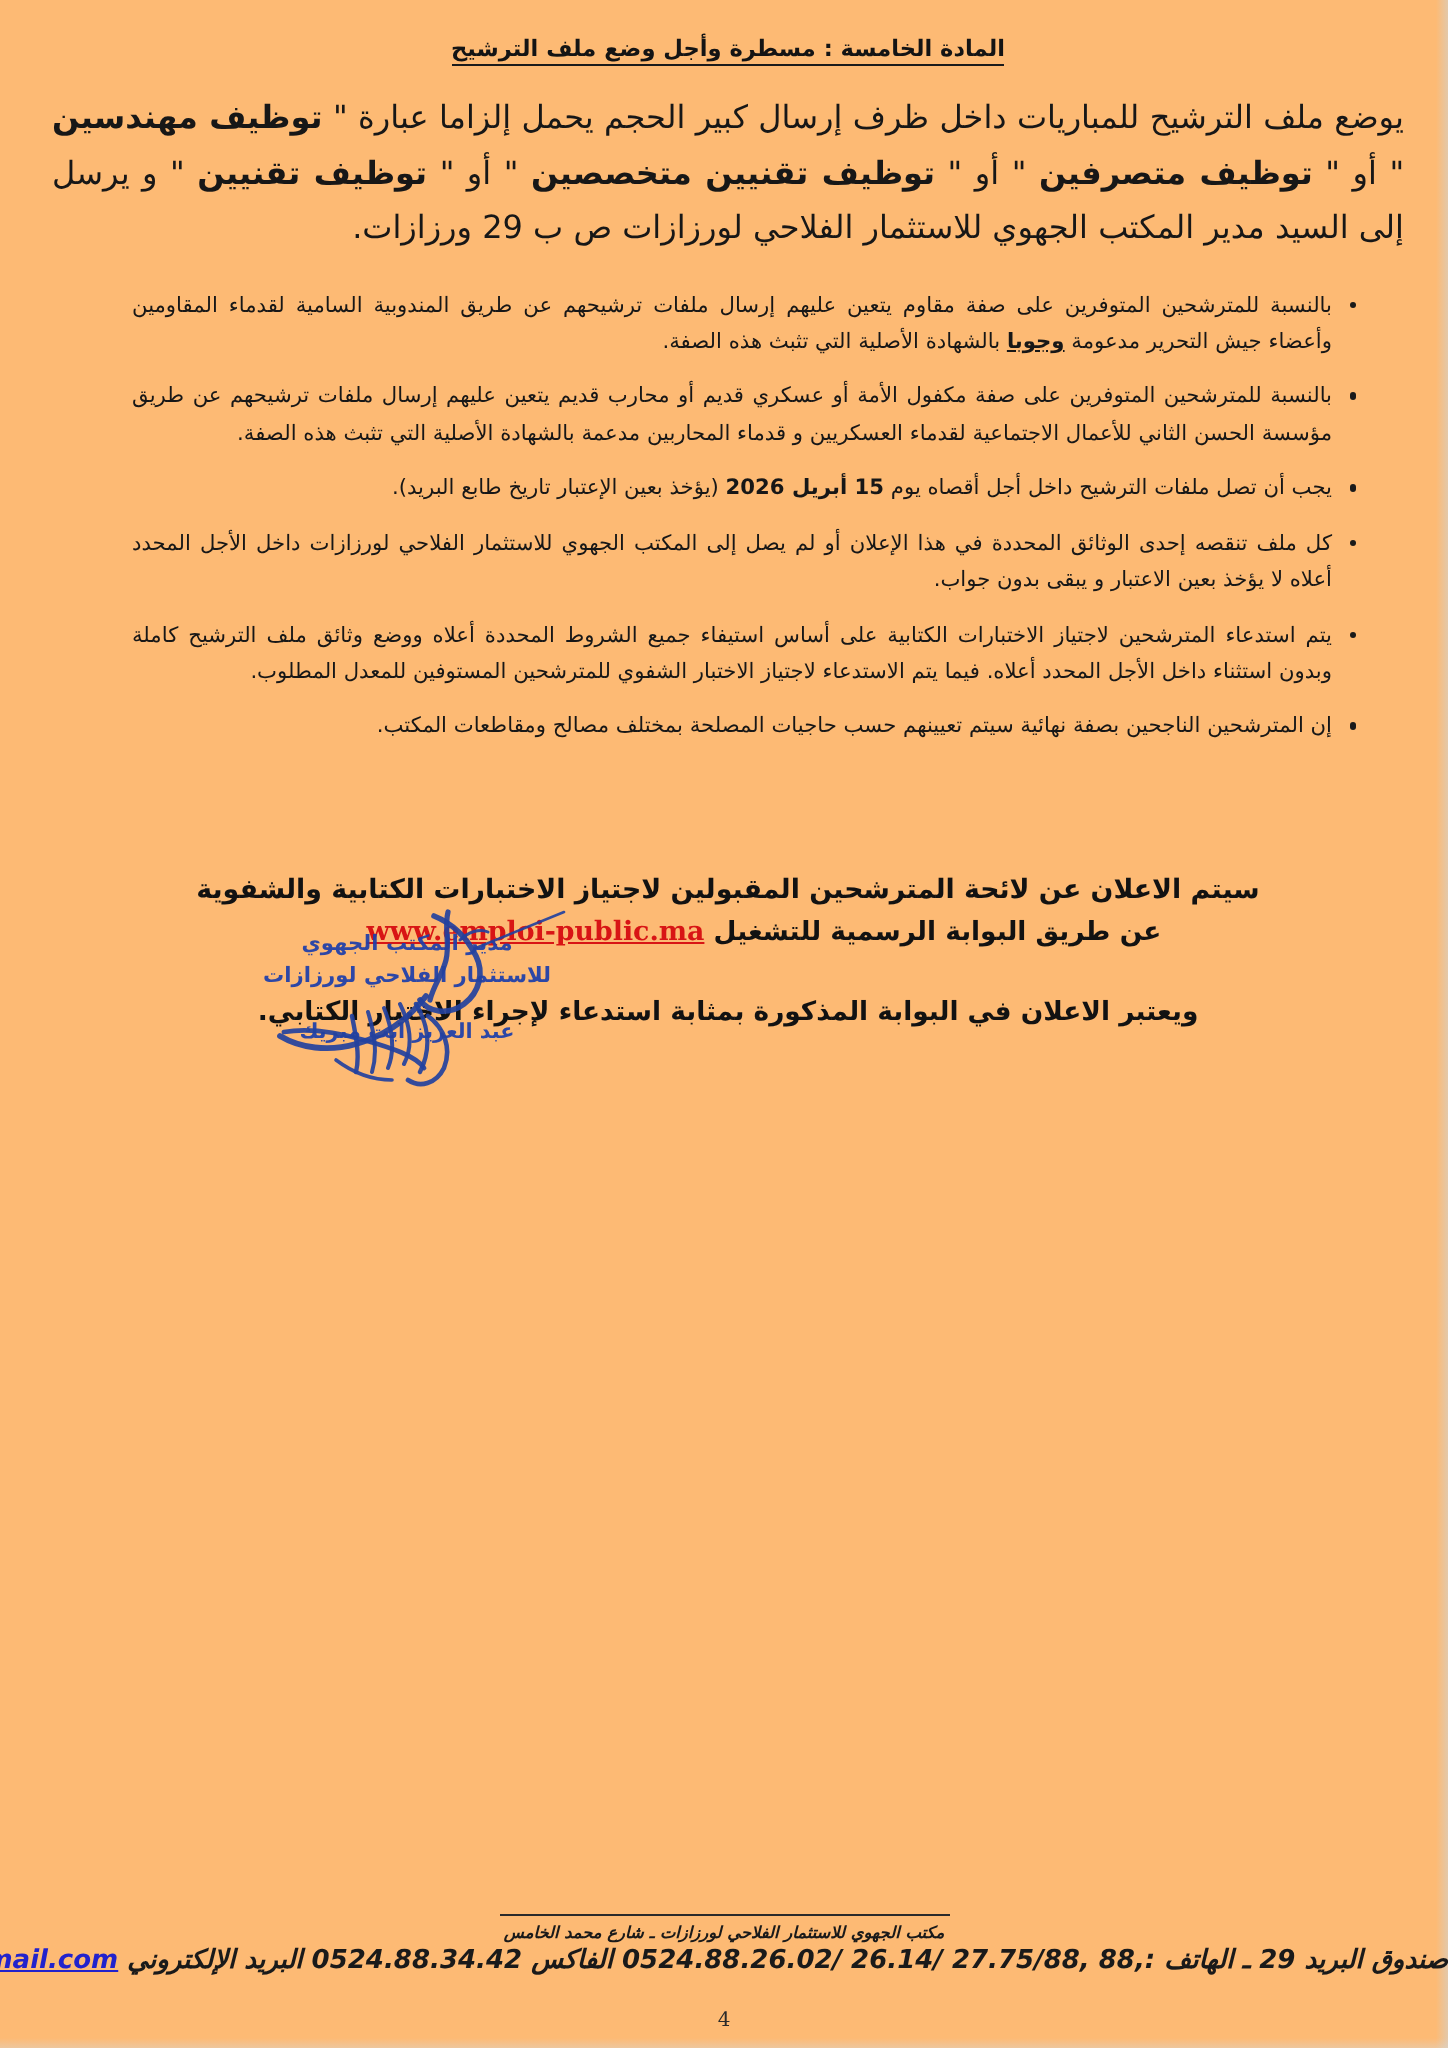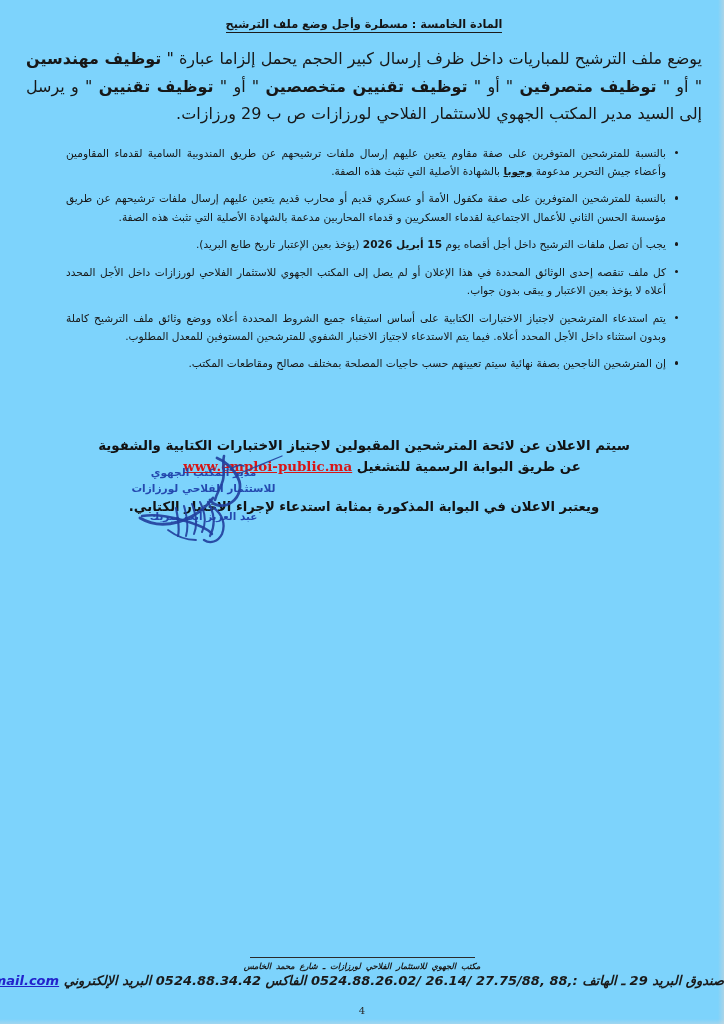--- a/index.html
+++ b/index.html
@@ -12,21 +12,21 @@
     width: 724px;
     height: 1024px;
     position: relative;
     font-family: "DejaVu Sans", "Liberation Sans", sans-serif;
     overflow: hidden;
   }
 
   .page {
     position: absolute;
     inset: 0;
-    background: #7dd3fc;
+    background: #fdba74;
     box-sizing: border-box;
     padding: 0;
   }
 
   
   .scan-edge-right {
     position: absolute;
     top: 0; right: 0;
     width: 6px; height: 100%;
     background: linear-gradient(to left, rgba(206,212,214,.55), rgba(255,255,255,0));
@@ -182,21 +182,20 @@
     background: #2a2a2a;
     margin: 0 auto 3px auto;
   }
   .footer-line1 {
     font-size: 8.2px;
     font-weight: bold;
     font-style: italic;
     color: #1a1a1a;
     letter-spacing: .1px;
     margin-bottom: 2px;
-    font-family: Liberation Mono, monospace;
   }
   .footer-line2 {
     font-size: 13px;
     font-weight: bold;
     font-style: italic;
     color: #1a1a1a;
     white-space: nowrap;
   }
   .footer-line2 .phones {
     direction: ltr;

